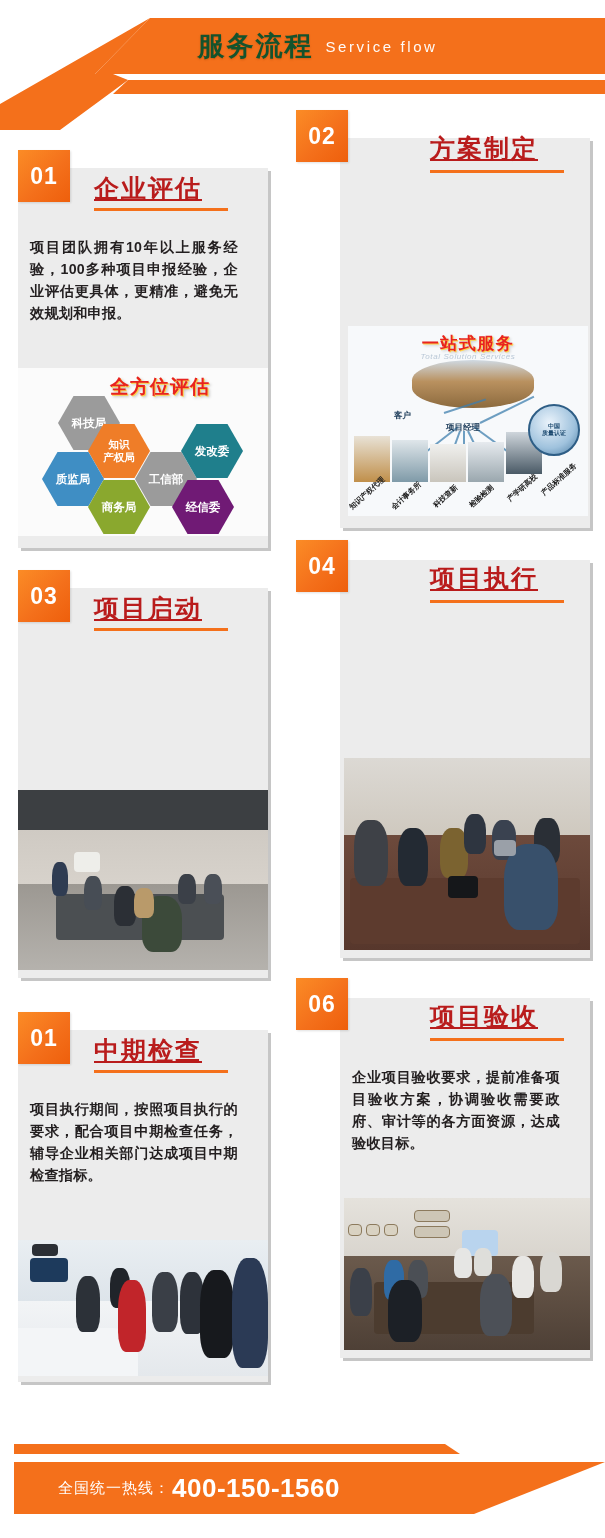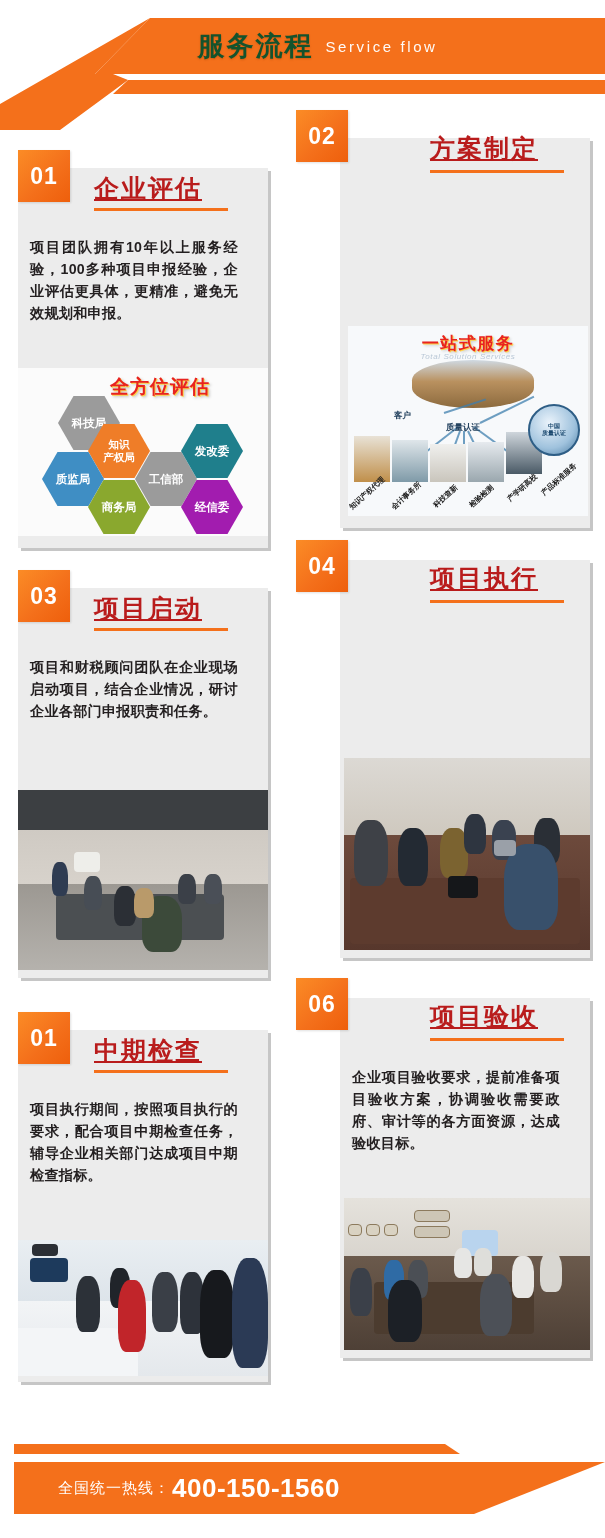--- a/index.html
+++ b/index.html
@@ -164,21 +164,21 @@
       </div>
     <div class="hex" style="left:70px;top:112px;background:#8aa82e;">
       <span>商务局</span>
       </div>
     <div class="hex" style="left:117px;top:84px;background:#9b9b9b;">
       <span>工信部</span>
       </div>
     <div class="hex" style="left:163px;top:56px;background:#1f7f8c;">
       <span>发改委</span>
       </div>
-    <div class="hex" style="left:163px;top:112px;background:#a21caf;">
+    <div class="hex" style="left:154px;top:112px;background:#701a75;">
       <span>经信委</span>
       </div>
   </div>
 
   <div class="card" style="left:340px;top:138px;width:250px;height:390px;"></div>
   <div class="badge" style="left:296px;top:110px;">
     <span>02</span>
   </div>
   <div class="ctitle" style="left:430px;top:132px;">方案制定</div>
   <div class="ctitle-rule" style="left:430px;top:170px;width:134px;"></div>
@@ -191,21 +191,21 @@
 
     <div class="arrow" style="left:96px;top:86px;width:44px;transform:rotate(-18deg);"></div>
     <div class="arrow" style="left:132px;top:96px;width:60px;transform:rotate(-26deg);"></div>
     <div class="arrow" style="left:110px;top:100px;width:52px;transform:rotate(142deg);"></div>
     <div class="arrow" style="left:112px;top:104px;width:48px;transform:rotate(110deg);"></div>
     <div class="arrow" style="left:116px;top:104px;width:40px;transform:rotate(90deg);"></div>
     <div class="arrow" style="left:120px;top:104px;width:46px;transform:rotate(64deg);"></div>
     <div class="arrow" style="left:126px;top:100px;width:56px;transform:rotate(36deg);"></div>
 
     <div class="os-center-lbl" style="left:46px;top:84px;">客户</div>
-    <div class="os-center-lbl" style="left:98px;top:96px;">质量认证</div>
+    <div class="os-center-lbl" style="left:98px;top:96px;">项目经理</div>
 
     <div class="os-node" style="left:6px;top:110px;width:36px;height:46px;background:linear-gradient(180deg,#e8e2d6,#c08f4a);"></div>
     <div class="os-node" style="left:44px;top:114px;width:36px;height:42px;background:linear-gradient(180deg,#dfe6ea,#7f9aa8);"></div>
     <div class="os-node" style="left:82px;top:118px;width:36px;height:38px;background:linear-gradient(180deg,#f0f0ee,#c9c5bc);"></div>
     <div class="os-node" style="left:120px;top:116px;width:36px;height:40px;background:linear-gradient(180deg,#e6eaee,#9aa7ae);"></div>
     <div class="os-node" style="left:158px;top:106px;width:36px;height:42px;background:linear-gradient(180deg,#cfd6dc,#4a5a66);"></div>
     <div class="os-seal" style="left:180px;top:78px;">
       <span style="white-space:pre-line;font-size:6px;text-align:center;line-height:7px;">中国
 质量认证</span>
     </div>
@@ -217,21 +217,20 @@
     <div class="os-lbl rot" style="left:164px;top:168px;">产学研高校</div>
     <div class="os-lbl rot" style="left:198px;top:162px;">产品标准服务</div>
   </div>
 
   <div class="card" style="left:18px;top:588px;width:250px;height:390px;"></div>
   <div class="badge" style="left:18px;top:570px;">
     <span>03</span>
   </div>
   <div class="ctitle" style="left:94px;top:592px;">项目启动</div>
   <div class="ctitle-rule" style="left:94px;top:628px;width:134px;"></div>
-  <div class="ctext" style="left:30px;top:656px;width:208px;">项目和财税顾问团队在企业现场启动项目，结合企业情况，研讨企业各部门申报职责和任务。</div>
 
   <div class="cimg" style="left:18px;top:790px;width:250px;height:180px;">
     <div class="ph ph-room">
       <div class="tbl" style="left:38px;top:104px;width:168px;height:46px;background:#4b4f52;"></div>
       <div class="fig" style="left:34px;top:72px;width:16px;height:34px;background:#2f3c52;"></div>
       <div class="fig" style="left:66px;top:86px;width:18px;height:34px;background:#474d55;"></div>
       <div class="fig" style="left:96px;top:96px;width:22px;height:40px;background:#2b2f35;"></div>
       <div class="fig" style="left:124px;top:106px;width:40px;height:56px;background:#3c4a3a;"></div>
       <div class="fig" style="left:116px;top:98px;width:20px;height:30px;background:#b99a6a;"></div>
       <div class="fig" style="left:160px;top:84px;width:18px;height:30px;background:#3b4048;"></div>

